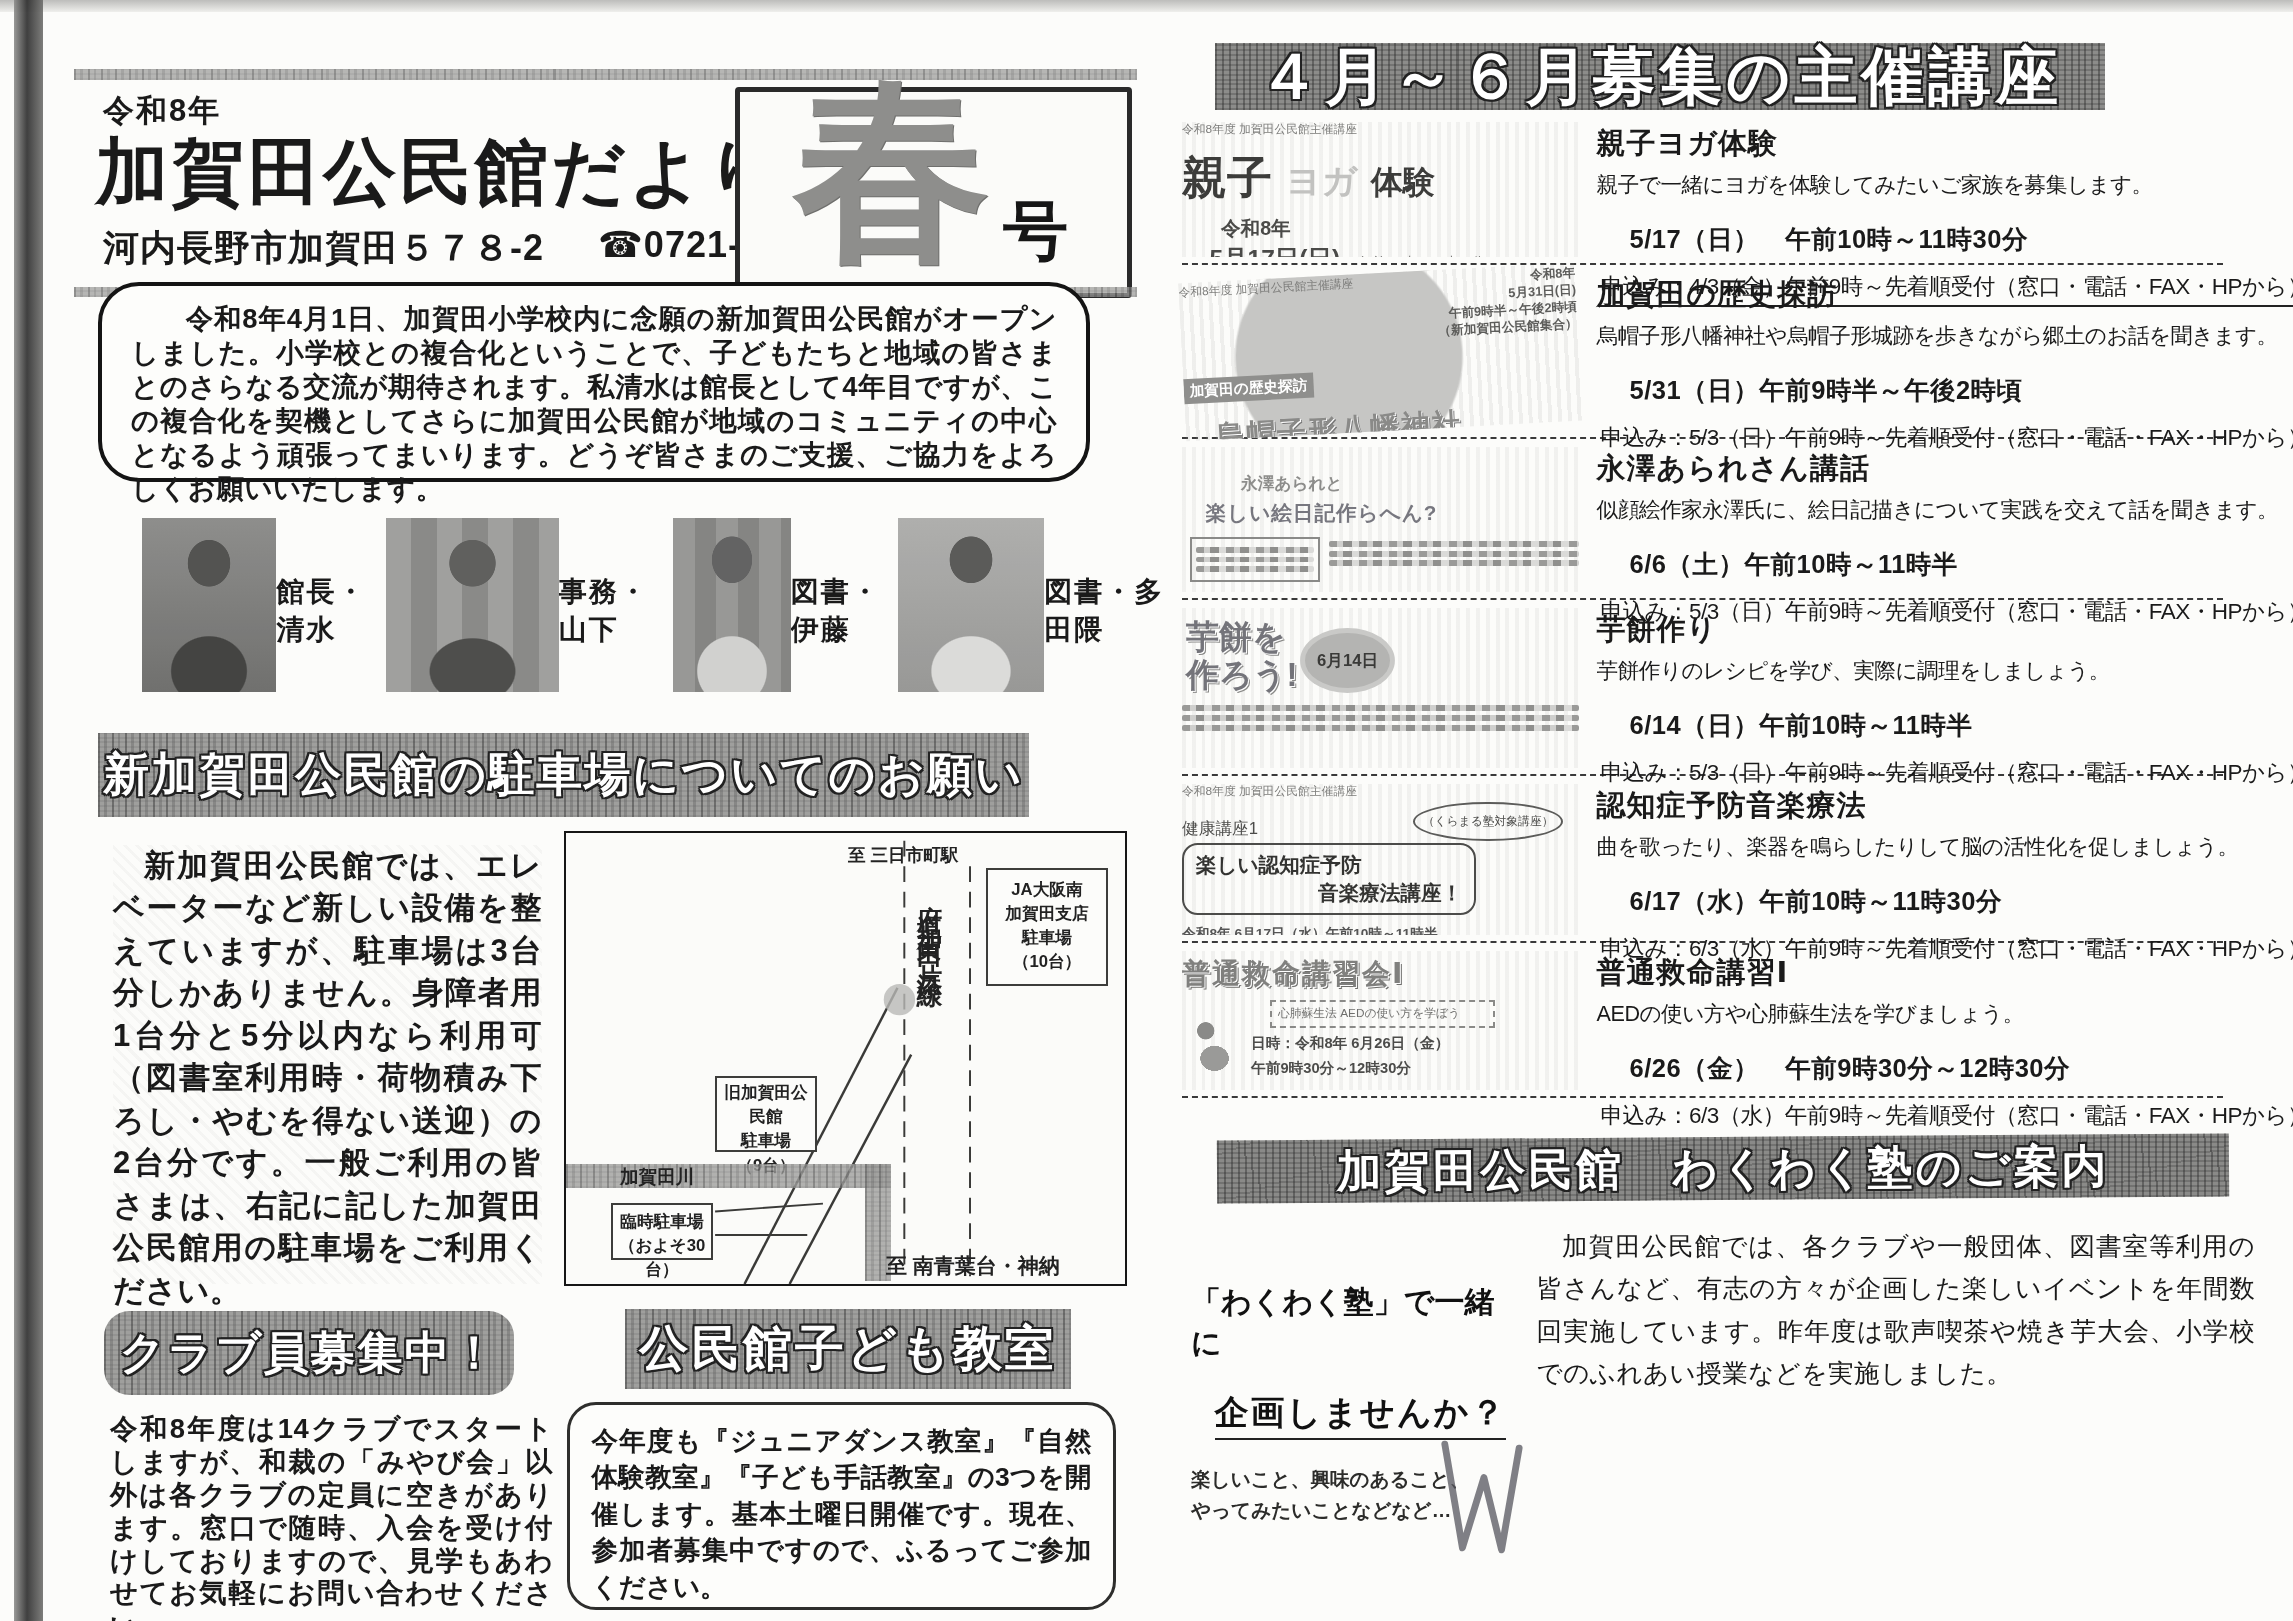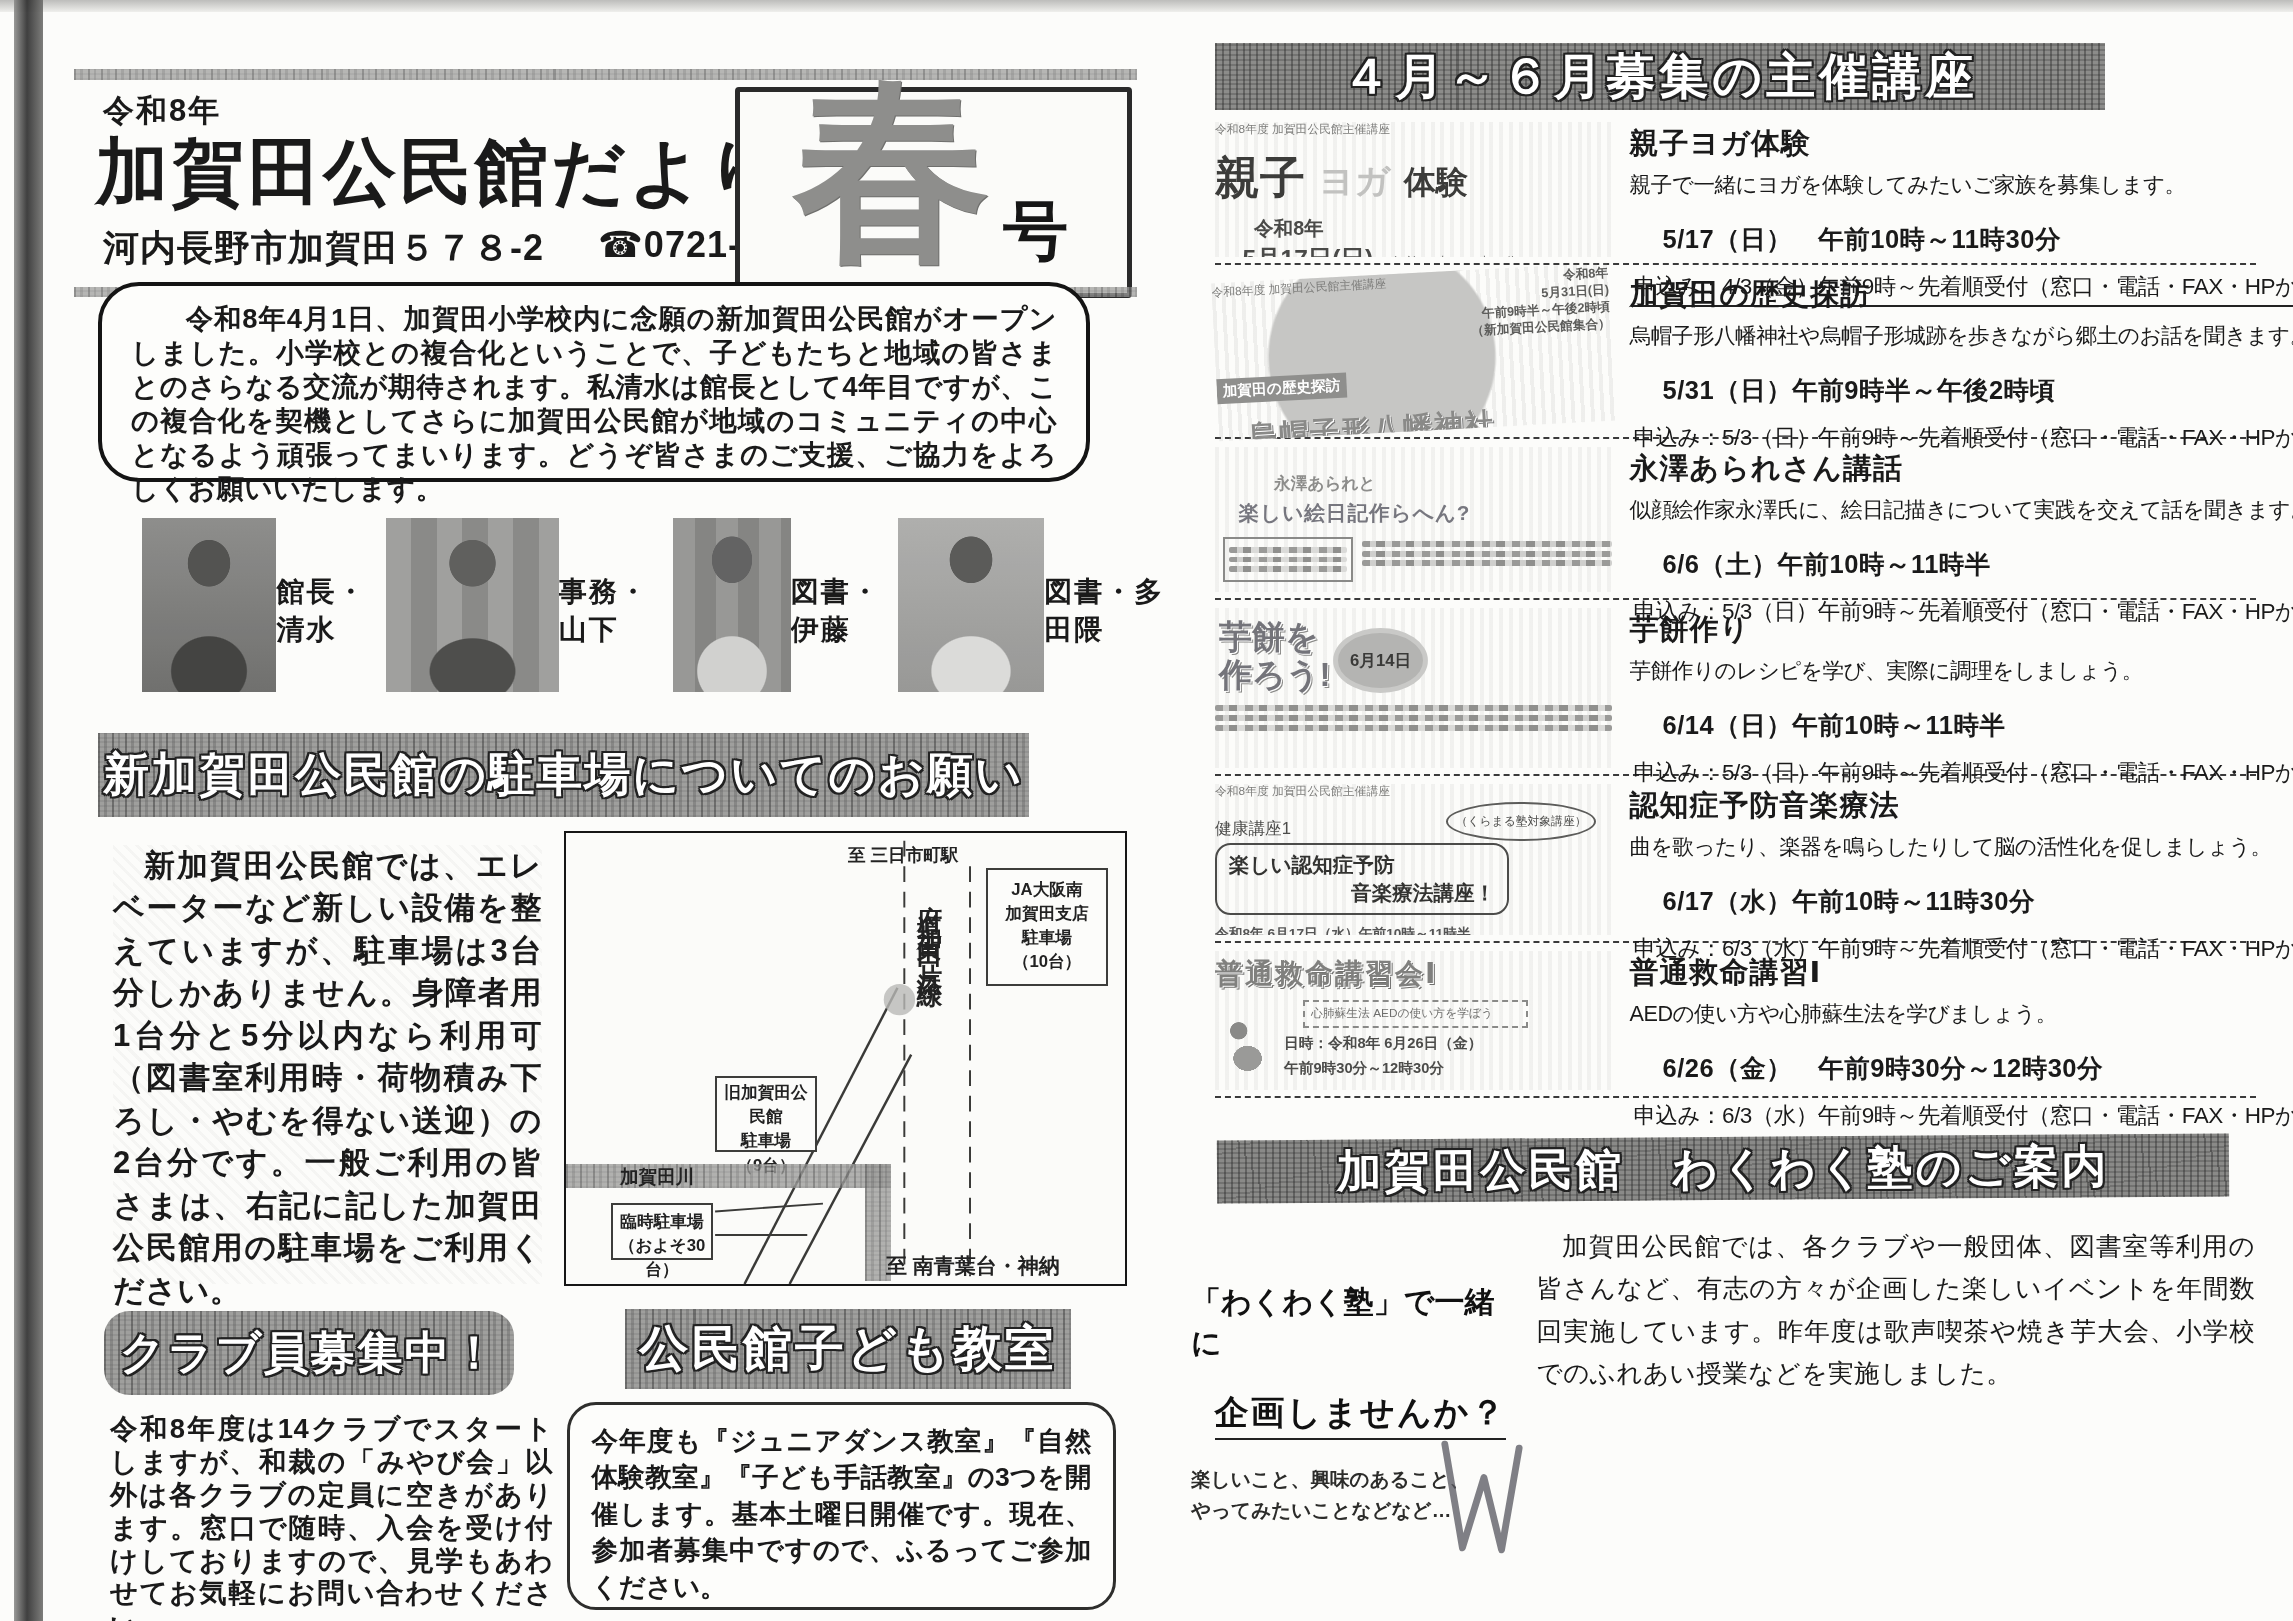--- a/index.html
+++ b/index.html
@@ -108,22 +108,22 @@
     display:flex;align-items:center;justify-content:center;font-size:49px;letter-spacing:2.9px;}
   .kids-box{position:absolute;left:567px;top:1402px;width:549px;height:208px;
     border:3.9px solid #2e2e2c;border-radius:29px;background:#fdfdfb;
     padding:17.6px 21.6px;box-sizing:border-box;}
   .kids-box p{margin:0;font-size:26.5px;font-weight:700;line-height:1.38;text-align:justify;}
   
   .courses-banner{position:absolute;left:1215px;top:43px;width:890px;height:67px;
     background-color:#8c8c8a;
     background-image:repeating-linear-gradient(90deg,rgba(40,40,40,.4) 0 2px,transparent 2px 6.9px),
       repeating-linear-gradient(0deg,rgba(60,60,60,.3) 0 2px,transparent 2px 4.9px);
-    display:flex;align-items:center;justify-content:center;font-size:49px;letter-spacing:3.9px;}
-  .events{position:absolute;left:1215px;top:114px;width:1041px;}
+    display:flex;align-items:center;justify-content:center;font-size:63px;letter-spacing:3.9px;}
+  .events{position:absolute;left:1182px;top:114px;width:1041px;}
   .event{display:flex;border-bottom:2.9px dashed #3a3a3a;box-sizing:border-box;
     padding:7.8px 0 5.9px 0;position:relative;}
   .event:nth-of-type(1){height:151px;}
   .event:nth-of-type(2){height:174px;}
   .event:nth-of-type(3){height:161px;}
   .event:nth-of-type(4){height:176px;}
   .event:nth-of-type(5){height:167px;}
   .event:nth-of-type(6){height:155px;}
   .flyer{flex:0 0 397px;margin-right:17.6px;position:relative;overflow:hidden;color:#555;
     background-image:repeating-linear-gradient(90deg,rgba(160,160,158,.12) 0 3.9px,transparent 3.9px 9.8px);}

